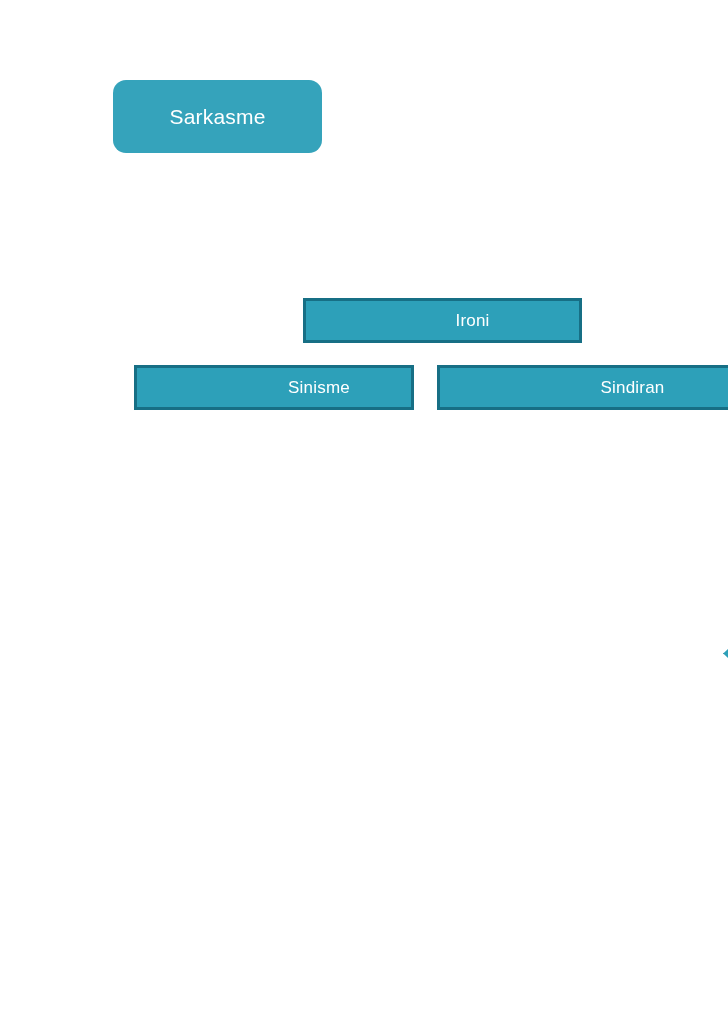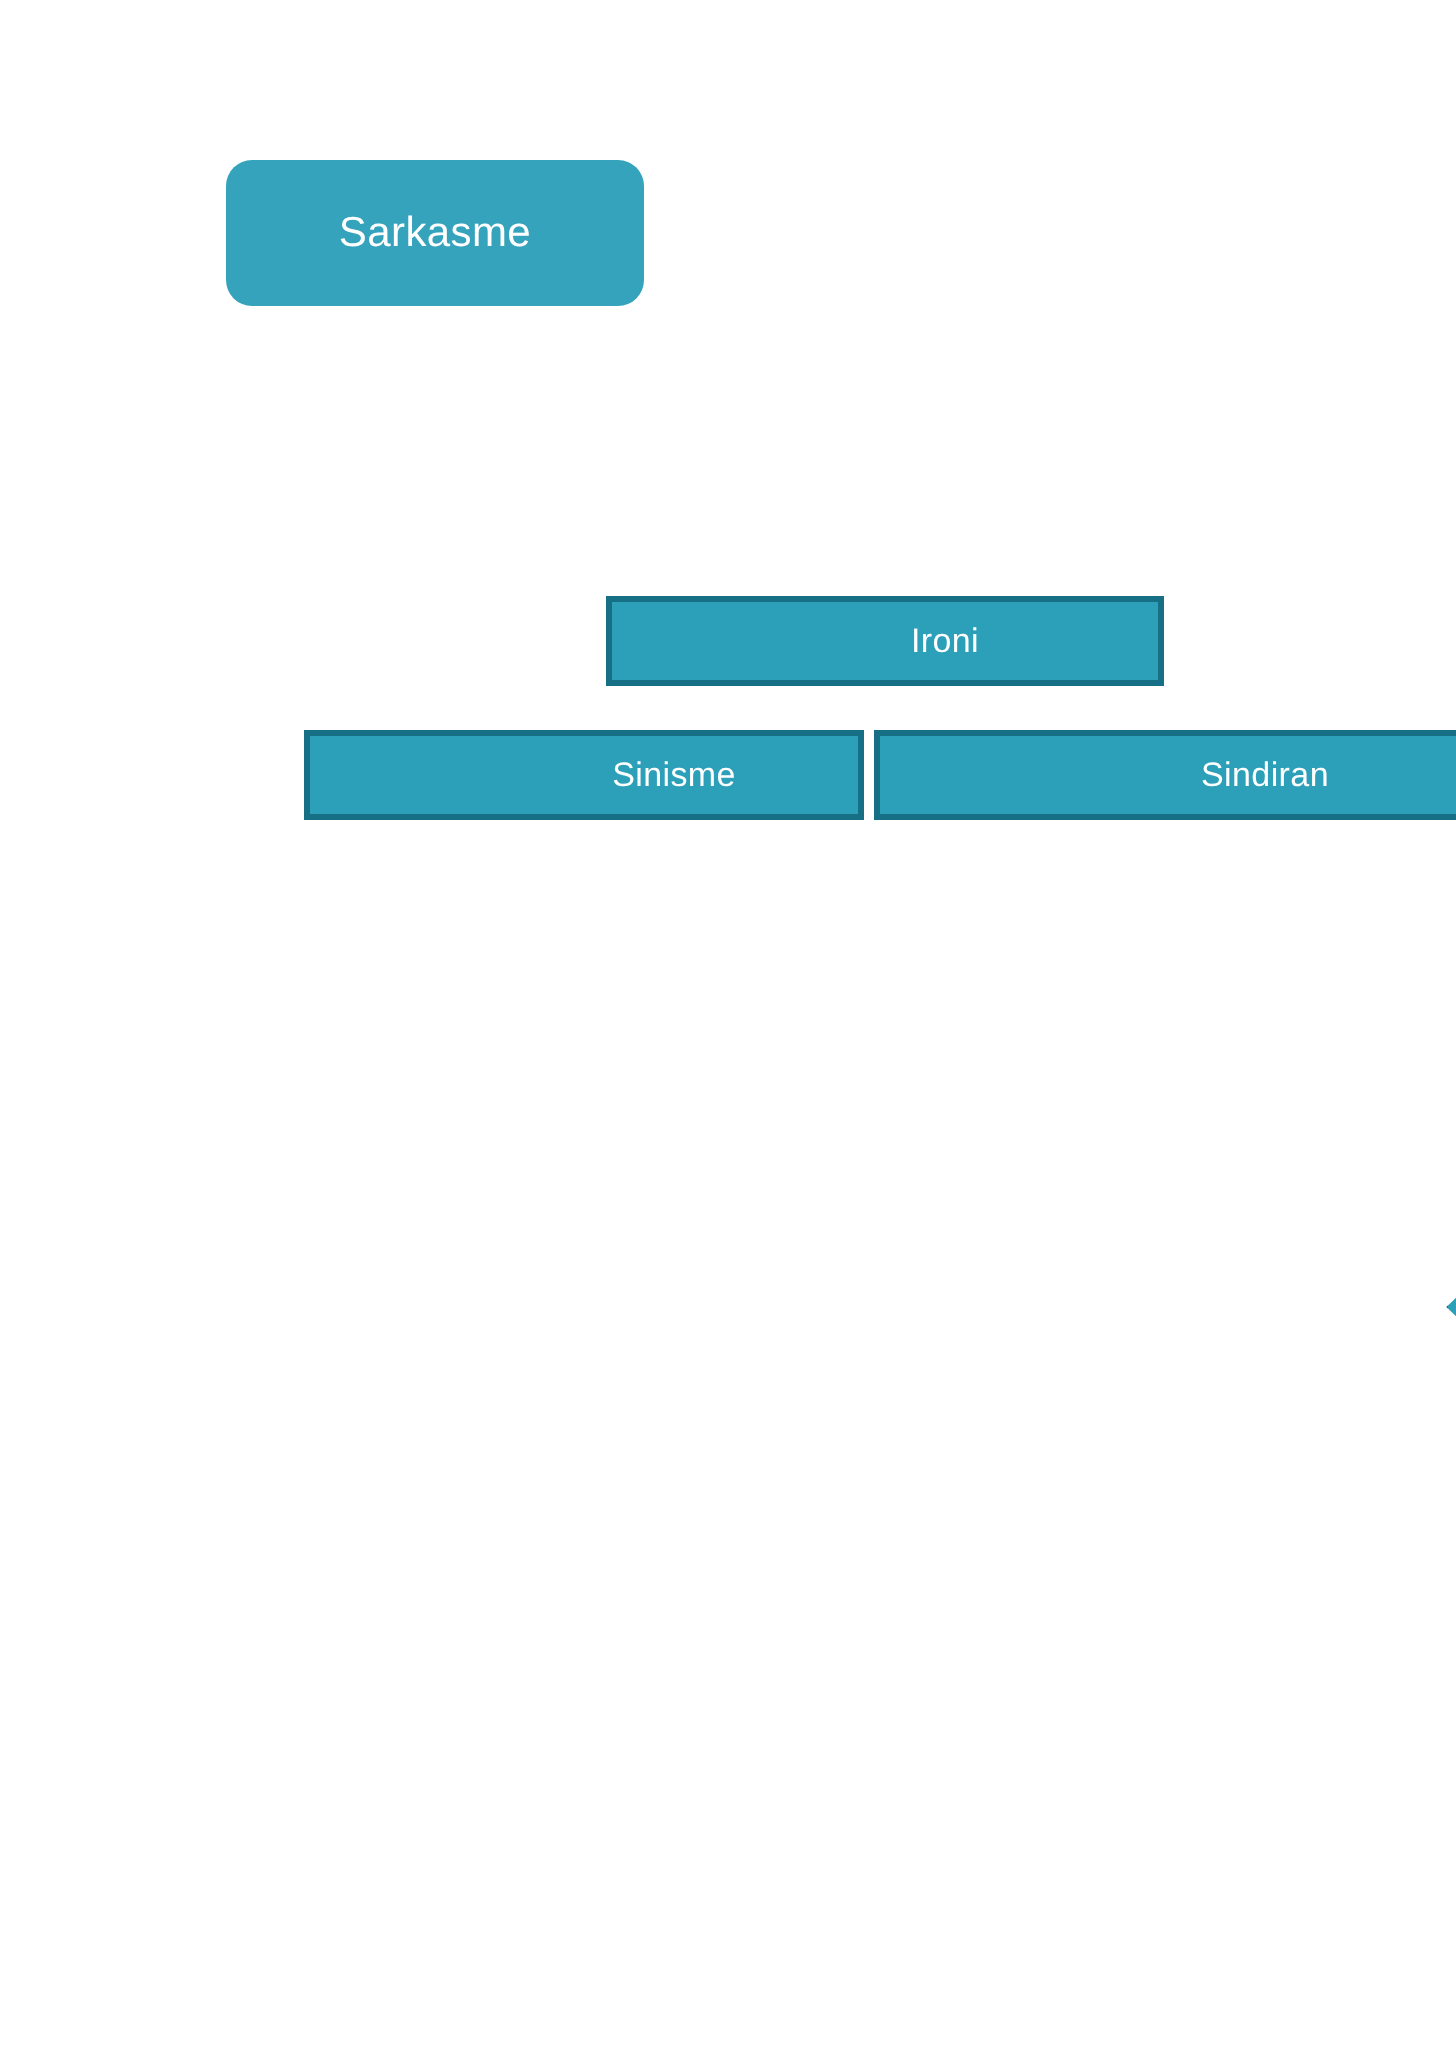--- a/index.html
+++ b/index.html
@@ -49,21 +49,21 @@
     font-size: 17px;
   }
   .node-ironi {
     left: 303px;
     top: 298px;
     width: 279px;
     height: 45px;
   }
   .node-ironi .label { transform: translateX(22px); }
   .node-sinisme {
-    left: 152px;
+    left: 134px;
     top: 365px;
     width: 280px;
     height: 45px;
   }
   .node-sinisme .label { transform: translateX(37px); }
   .node-sarkasme {
     left: 437px;
     top: 365px;
     width: 301px; 
     height: 45px;

